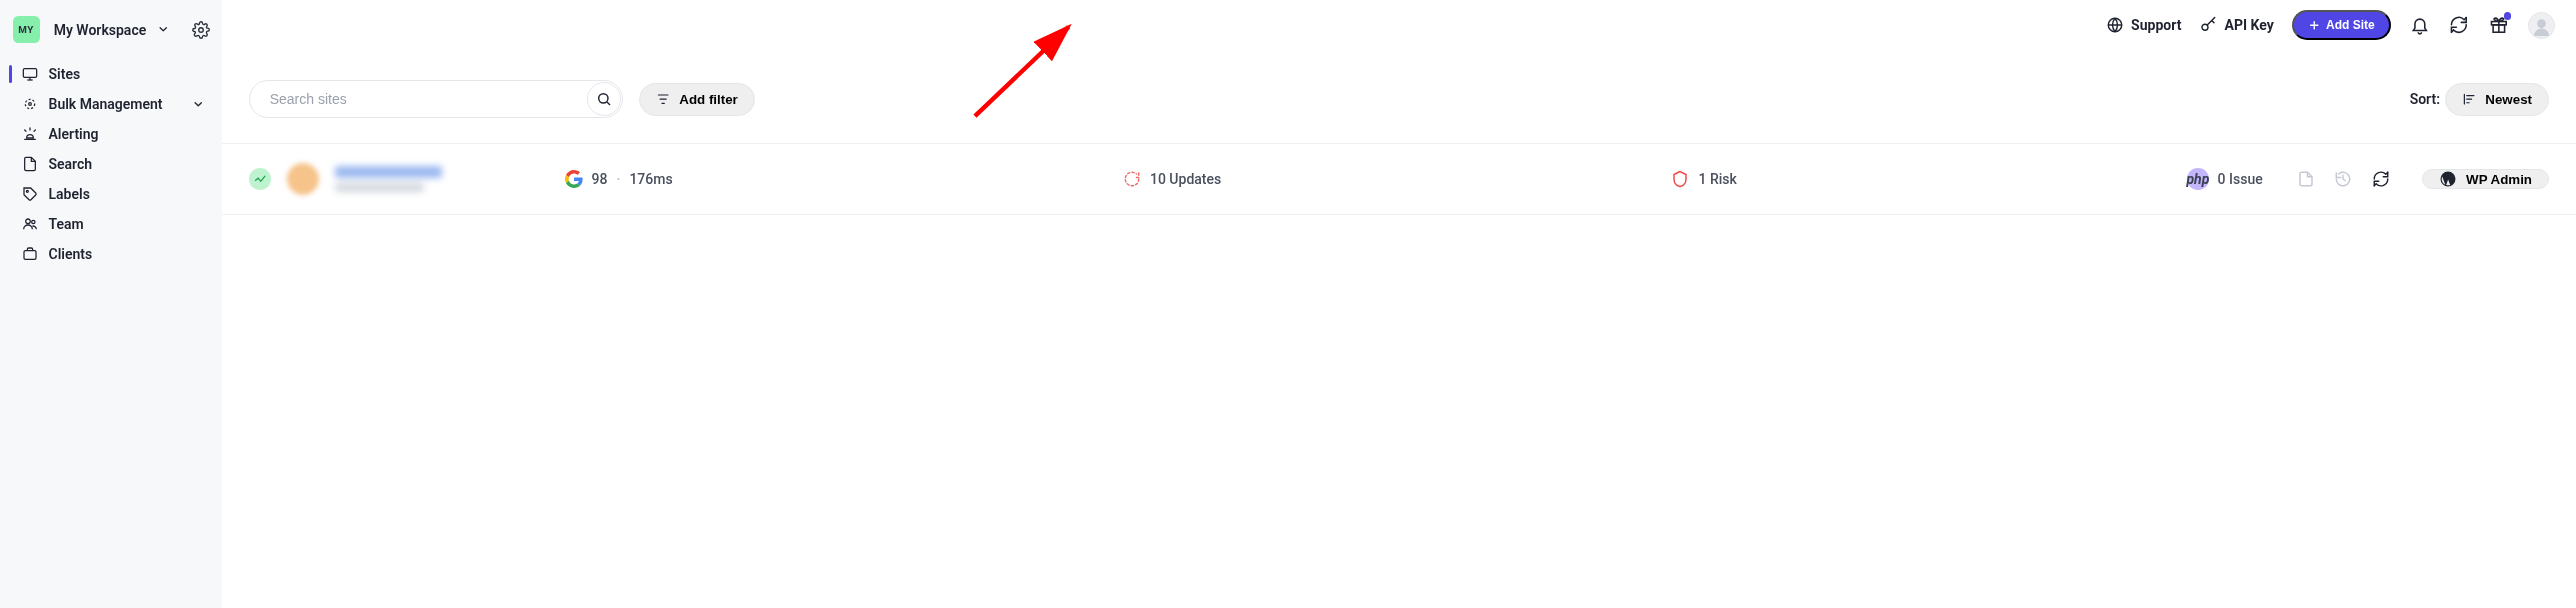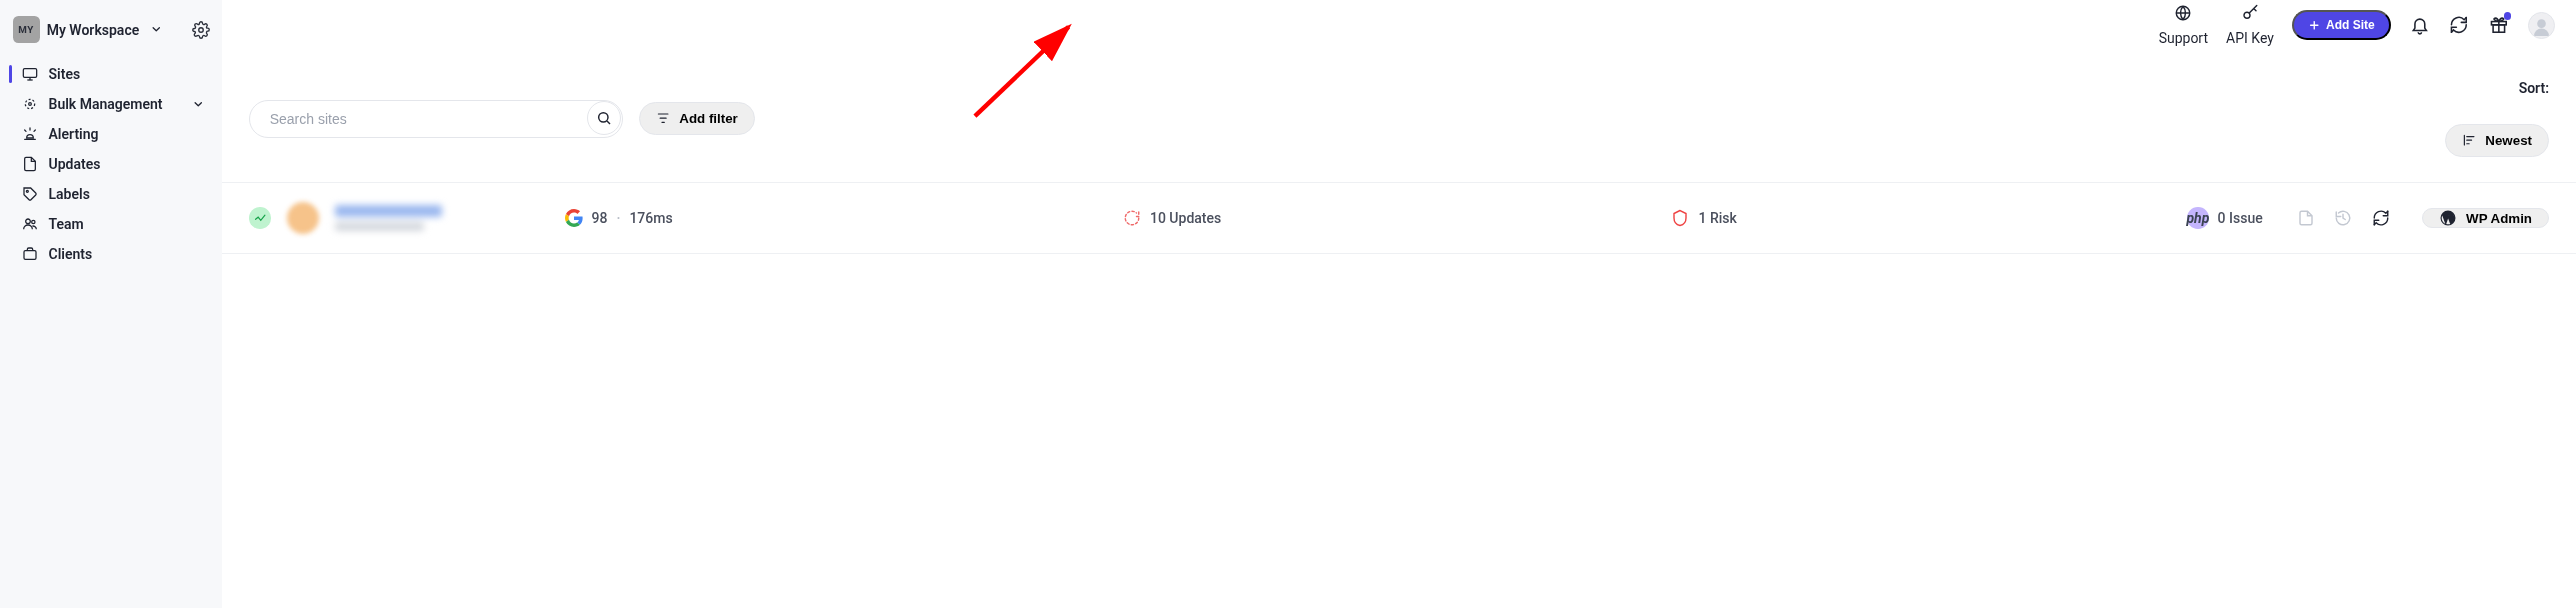--- a/index.html
+++ b/index.html
@@ -3,50 +3,50 @@
 <meta charset="utf-8">
 <style>
   * { box-sizing: border-box; margin: 0; padding: 0; }
   html, body { width: 100%; height: 100%; font-family: -apple-system, BlinkMacSystemFont, "Segoe UI", Roboto, Arial, sans-serif; color: #1f2330; font-size: 14px; }
   body { display: flex; }
   svg { display: block; }
 
   
   .sidebar { width: 222px; min-width: 222px; height: 608px; background: #f7f8fa; padding-top: 10.7px; border-right: 0; }
   .ws-row { display: flex; align-items: center; padding: 5.4px 12.5px 16px 12.5px; gap: 7.2px; }
-  .ws-badge { width: 27px; height: 27px; border-radius: 5.4px; background: #a3a3a3; font-size: 9.8px; font-weight: 700; display: flex; align-items: center; justify-content: center; letter-spacing: 0.4px; color:#2b2f3a; }
-  .ws-name { font-weight: 600; font-size: 14px; }
+  .ws-badge { width: 27px; height: 27px; border-radius: 5.4px; background: #86efac; font-size: 9.8px; font-weight: 700; display: flex; align-items: center; justify-content: center; letter-spacing: 0.4px; color:#2b2f3a; }
+  .ws-name { font-weight: 600; font-size: 14px; margin-left: 7px; }
   .ws-caret { margin-left: 3.6px; }
   .ws-gear { margin-left: auto; color:#2b2f3a; }
   .nav { list-style: none; padding: 0 9px; }
   .nav-item { position: relative; display: flex; align-items: center; gap: 11px; height: 30px; padding: 0 9px 0 12.5px; border-radius: 5.4px; cursor: pointer; }
   .nav-item .label { font-weight: 600; font-size: 14px; }
   .nav-item.active::before { content:""; position:absolute; left: 0px; top: 6.3px; bottom: 6.3px; width: 2.7px; background:#4F46E5; border-radius: 1.8px; }
   .nav-item .tail { margin-left: auto; }
 
   
   .main { flex: 1; height: 608px; background: #fff; position: relative; }
 
   
   .topbar { height: 50px; display:flex; align-items:center; justify-content:flex-end; padding-right: 21.5px; gap: 18px; }
-  .topbar .item { display:flex; align-items:center; gap: 7.2px; font-weight:400; cursor:pointer;flex-direction:column; }
+  .topbar .item { display:flex; align-items:center; gap: 7.2px; font-weight:700; cursor:pointer; }
   .add-site { background:#4F46E5; color:#fff; padding: 6.3px 14.3px; border-radius: 894px; font-weight:700; font-size:12px; display:flex; align-items:center; gap:5.4px; cursor:pointer; }
   .top-icon { width: 21.5px; height:21.5px; display:flex; align-items:center; justify-content:center; cursor:pointer; color:#1f2330; }
   .gift-wrap { position: relative; }
   .gift-dot { position:absolute; top:-1.8px; right:-1.8px; width:7.2px; height:7.2px; border-radius:50%; background:#4F46E5; }
   .avatar { width:27px; height:27px; border-radius:50%; background:#efeff2; border:1.8px solid #e3e5ea; overflow:hidden; display:flex; align-items:flex-end; justify-content:center; color:#b7bcc6; }
 
   
   .toolbar { display:flex; align-items:center; padding: 30px 27px 25px 27px; gap: 16px; }
   .search-wrap { position:relative; width: 374px; }
   .search-input { width:100%; height: 38px; border:0.9px solid #e4e6eb; border-radius: 894px; padding: 0 50px 0 19.7px; outline:none; font-size:14px; color:#701a75; }
   .search-input::placeholder { color:#9aa0ac; }
   .search-btn { position:absolute; top:1.8px; right:1.8px; width:34px; height:34px; border-radius:50%; border:0.9px solid #e4e6eb; display:flex; align-items:center; justify-content:center; background:#fff; cursor:pointer; }
   .add-filter { display:flex; align-items:center; gap:9px; padding: 8px 16px; border:0.9px solid #e4e6eb; border-radius:894px; font-weight:700; cursor:pointer; }
-  .sort-wrap { margin-left:auto; display:flex; align-items:flex-end; gap: 28px; flex-direction: column; }
+  .sort-wrap { margin-left:auto; display:flex; align-items:center; gap: 5px; }
   .sort-label { font-weight:600; }
   .sort-btn { display:flex; align-items:center; gap:9px; padding: 8px 16px; border:0.9px solid #e4e6eb; border-radius:894px; font-weight:700; cursor:pointer; }
 
   
   .site-row { display:flex; align-items:center; height: 72px; border-top:0.9px solid #eef0f3; border-bottom:0.9px solid #eef0f3; padding: 0 27px; gap: 16px; }
   .status-dot { width:21.5px; height:21.5px; border-radius:50%; background:#bff3cf; display:flex; align-items:center; justify-content:center; }
   .site-logo { width:32px; height:32px; border-radius:50%; background:#f6c38a; filter: blur(2.7px); }
   .site-text { display:flex; flex-direction:column; filter: blur(3.6px); }
   .site-text .name { width: 107px; height:12.5px; background:#9bb8ef; border-radius:2.7px; margin-bottom:5.4px; }
   .site-text .sub  { width: 89px; height:9px; background:#d4d8de; border-radius:2.7px; }
@@ -126,21 +126,21 @@
         </span>
       <span class="label">Alerting</span>
     </li>
     <li class="nav-item">
       <span>
           <svg width="16" height="16" viewBox="0 0 24 24" fill="none" stroke="#1f2330" stroke-width="1.9">
             <path d="M14 2H6a2 2 0 0 0-2 2v16a2 2 0 0 0 2 2h12a2 2 0 0 0 2-2V8z"></path>
             <polyline points="14 2 14 8 20 8"></polyline>
           </svg>
         </span>
-      <span class="label">Updates</span>
+      <span class="label">Search</span>
     </li>
     <li class="nav-item">
       <span>
           <svg width="16" height="16" viewBox="0 0 24 24" fill="none" stroke="#1f2330" stroke-width="1.9">
             <path d="M20.59 13.41 13.41 20.59a2 2 0 0 1-2.83 0L3 13V3h10l7.59 7.59a2 2 0 0 1 0 2.82z"></path>
             <circle cx="8" cy="8" r="1.5"></circle>
           </svg>
         </span>
       <span class="label">Labels</span>
     </li>

